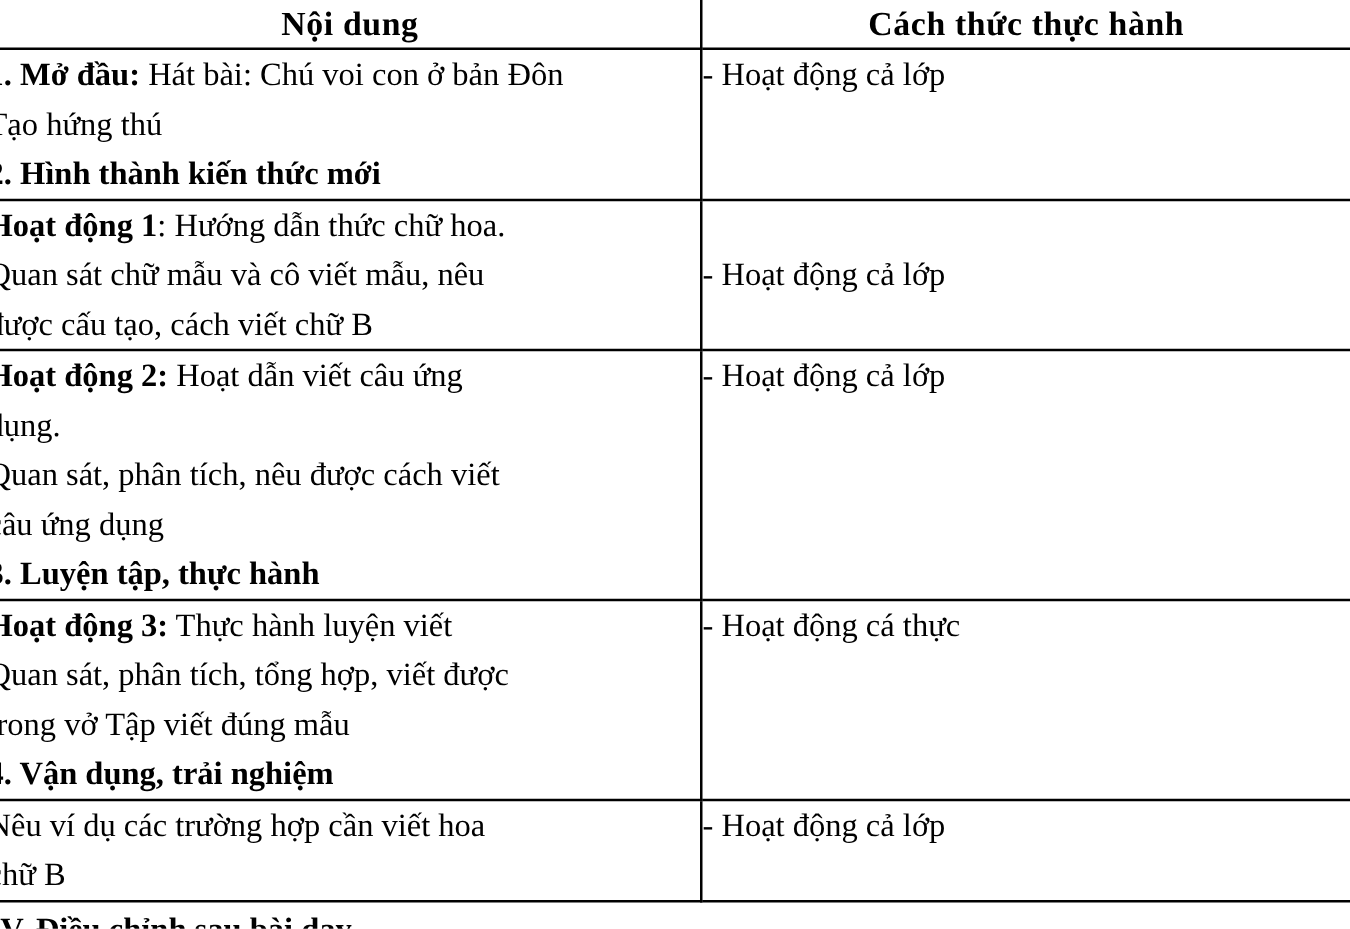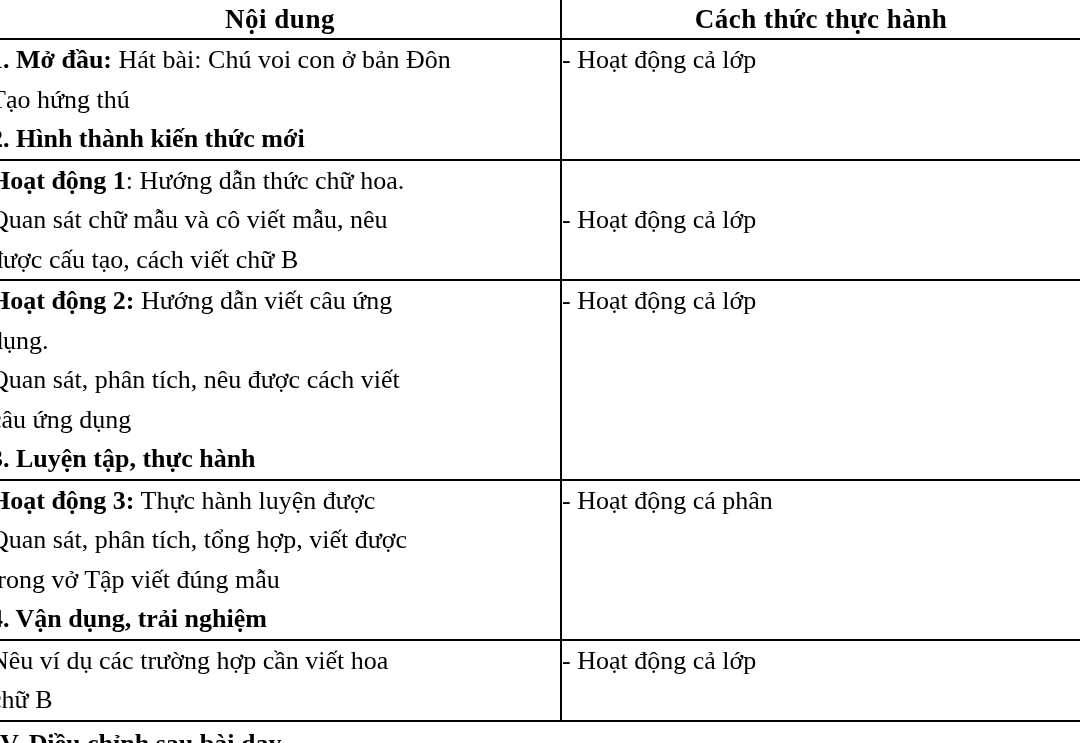--- a/index.html
+++ b/index.html
@@ -124,40 +124,40 @@
           <p class="p nojust clip-left"><span>được cấu tạo, cách viết chữ B</span></p>
         </td>
         <td class="body-cell right-cell">
           <div class="spacer-line"></div>
           <p class="p nojust">- Hoạt động cả lớp</p>
         </td>
       </tr>
 
       <tr>
         <td class="body-cell left-cell">
-          <p class="p clip-left"><span class="b">Hoạt động 2:</span><span> Hướng dẫn viết câu ứng</span></p>
+          <p class="p clip-left"><span class="b">Hoạt động 2:</span><span> Hoạt dẫn viết câu ứng</span></p>
           <p class="p nojust clip-left"><span>dụng.</span></p>
           <p class="p nojust clip-left"><span>Quan sát, phân tích, nêu được cách viết</span></p>
           <p class="p nojust clip-left"><span>câu ứng dụng</span></p>
           <p class="p nojust clip-left"><span class="b">3. Luyện tập, thực hành</span></p>
         </td>
         <td class="body-cell right-cell">
           <p class="p nojust">- Hoạt động cả lớp</p>
         </td>
       </tr>
 
       <tr>
         <td class="body-cell left-cell">
-          <p class="p nojust clip-left"><span class="b">Hoạt động 3:</span><span> Thực hành luyện được</span></p>
+          <p class="p nojust clip-left"><span class="b">Hoạt động 3:</span><span> Thực hành luyện viết</span></p>
           <p class="p nojust clip-left"><span>Quan sát, phân tích, tổng hợp, viết được</span></p>
           <p class="p nojust clip-left"><span>trong vở Tập viết đúng mẫu</span></p>
           <p class="p nojust clip-left"><span class="b">4. Vận dụng, trải nghiệm</span></p>
         </td>
         <td class="body-cell right-cell">
-          <p class="p nojust">- Hoạt động cá phân</p>
+          <p class="p nojust">- Hoạt động cá thực</p>
         </td>
       </tr>
 
       <tr>
         <td class="body-cell left-cell">
           <p class="p clip-left"><span>Nêu ví dụ các trường hợp cần viết hoa</span></p>
           <p class="p nojust clip-left"><span>chữ B</span></p>
         </td>
         <td class="body-cell right-cell">
           <p class="p nojust">- Hoạt động cả lớp</p>

